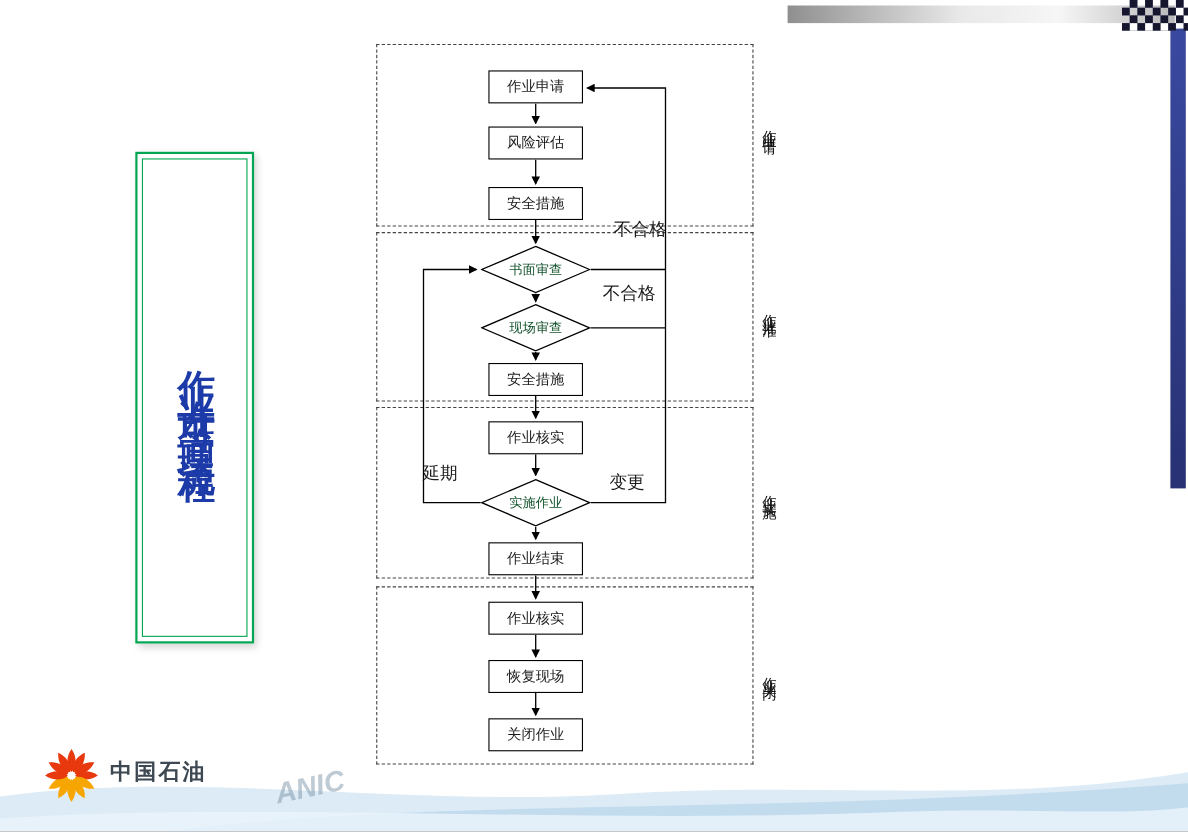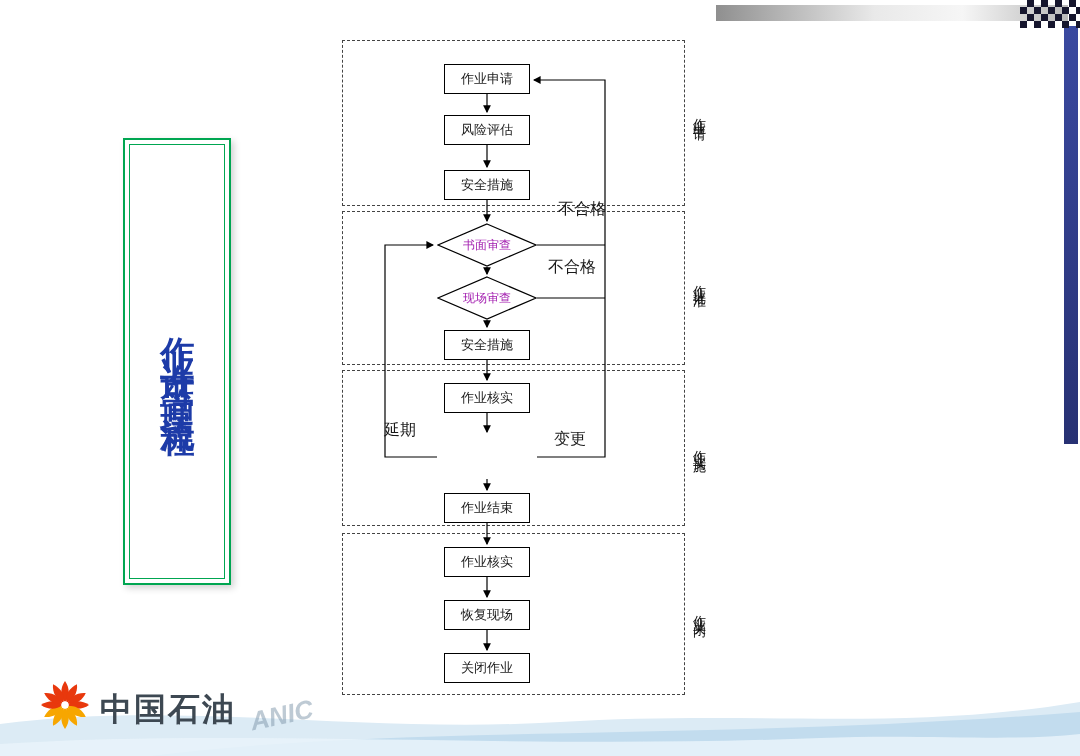--- a/index.html
+++ b/index.html
@@ -27,33 +27,33 @@
                 font-family:"Liberation Serif", serif; font-size:34px; font-weight:700;
                 letter-spacing:13px; color:#1d3ba8; line-height:1; }
 
   
   .sect { position:absolute; left:342px; width:343px; border:1px dashed #444; background:transparent; z-index:1; }
   .pbox { position:absolute; width:86px; height:30px; border:1px solid #000; background:#fff;
           display:flex; align-items:center; justify-content:center; font-size:13px; color:#1a1a1a; z-index:3; }
   .diamond { position:absolute; width:100px; height:44px; z-index:3; }
   .diamond svg { position:absolute; inset:0; width:100%; height:100%; display:block; }
   .dlabel { position:absolute; inset:0; display:flex; align-items:center; justify-content:center;
-            font-size:12px; color:#a21caf; }
+            font-size:12px; color:#14532d; }
   .side-label { position:absolute; left:690px; width:18px; height:76px; writing-mode:vertical-rl;
                 text-orientation:upright; font-size:13px; letter-spacing:3px; color:#111;
                 display:flex; align-items:center; justify-content:center; z-index:2; }
   .edge-label { position:absolute; font-size:16px; color:#1a1a1a; z-index:3; background:transparent; }
   .connectors { position:absolute; inset:0; z-index:2; pointer-events:none; }
 
   
   .waves { position:absolute; left:0; bottom:0; width:1080px; height:70px; z-index:0; }
   .wave-text { position:absolute; left:250px; top:700px; font-size:26px; font-weight:700; font-style:italic;
                color:rgba(125,150,170,.5); transform:rotate(-12deg); z-index:1; }
   .logo { position:absolute; left:38px; top:678px; width:54px; height:54px; z-index:5; }
-  .brand { position:absolute; left:100px; top:688px; font-size:32px; font-weight:700;
+  .brand { position:absolute; left:100px; top:688px; font-size:20px; font-weight:700;
            color:#3d4852; letter-spacing:2px; z-index:5; }
   .watermark { position:absolute; left:893px; top:699px; display:flex; align-items:center; gap:6px; z-index:5; }
   .wm-text { font-size:21px; font-weight:700; color:#8a8a8a; letter-spacing:1px; }
   .wm-text .hl { color:#e04a2e; }
 </style>
 </head>
 <body>
 
 <div class="slide">
 
@@ -126,20 +126,26 @@
         <polygon points="50,1 99,22 50,43 1,22" fill="#fff" stroke="#000" stroke-width="1.2"></polygon>
       </svg>
     <span class="dlabel">书面审查</span>
   </div>
   <div class="diamond" style="left:437px; top:276px;">
     <svg viewBox="0 0 100 44">
         <polygon points="50,1 99,22 50,43 1,22" fill="#fff" stroke="#000" stroke-width="1.2"></polygon>
       </svg>
     <span class="dlabel">现场审查</span>
   </div>
+  <div class="diamond" style="left:437px; top:435px;">
+    <svg viewBox="0 0 100 44">
+        <polygon points="50,1 99,22 50,43 1,22" fill="#fff" stroke="#000" stroke-width="1.2"></polygon>
+      </svg>
+    <span class="dlabel">实施作业</span>
+  </div>
 
   <span class="edge-label" style="left:558px; top:199px;">不合格</span>
   <span class="edge-label" style="left:548px; top:257px;">不合格</span>
   <span class="edge-label" style="left:384px; top:420px;">延期</span>
   <span class="edge-label" style="left:554px; top:429px;">变更</span>
 
   <svg class="logo" viewBox="-27 -27 54 54" aria-hidden="true">
     <g>
       <path d="M0,-24 C5,-17 5,-8 0,-3 C-5,-8 -5,-17 0,-24 Z" fill="#e8380d"></path>
       <path d="M0,-24 C5,-17 5,-8 0,-3 C-5,-8 -5,-17 0,-24 Z" fill="#e8380d" transform="rotate(30)"></path>

